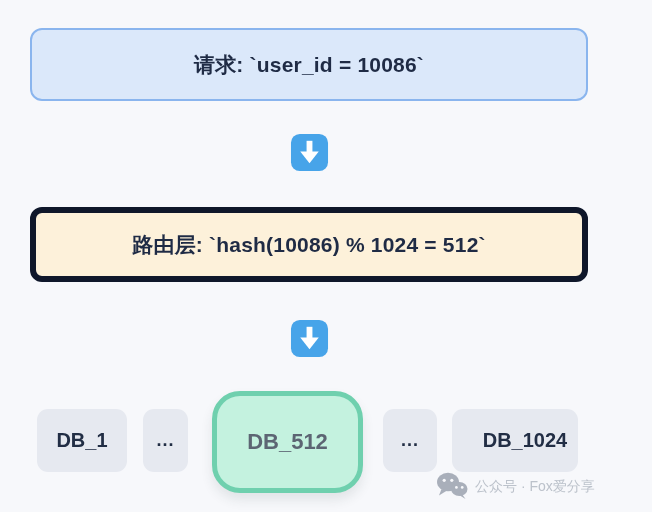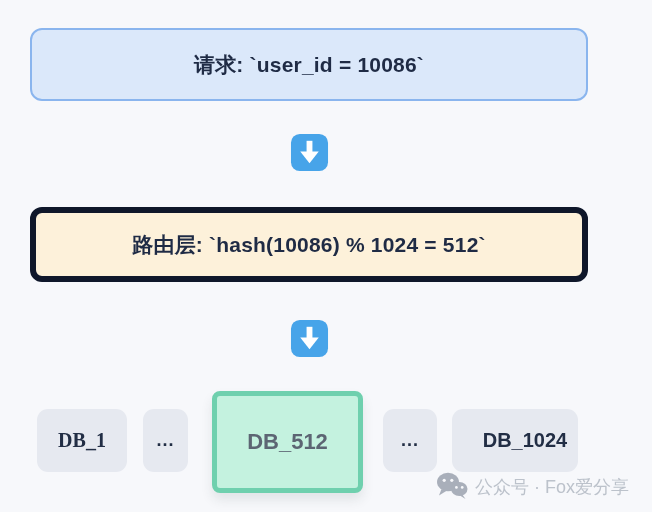--- a/index.html
+++ b/index.html
@@ -52,48 +52,48 @@
     box-sizing: border-box;
     background: #e6e9f0;
     border-radius: 11px;
     display: flex;
     align-items: center;
     justify-content: center;
     font-size: 20px;
     font-weight: bold;
     color: #222e45;
   }
-  .db-1    { left: 37px;  width: 90px; font-family: Liberation Serif, serif; }
+  .db-1    { left: 37px;  width: 90px; }
   .dots-1  { left: 143px; width: 45px; font-size: 18px; letter-spacing: 1px; }
   .dots-2  { left: 383px; width: 54px; font-size: 18px; letter-spacing: 1px; }
   .db-1024 { left: 452px; width: 126px; padding-left: 20px; }
   .db-512 {
     left: 212px;
     top: 391px;
     width: 151px;
     height: 102px;
     background: #c4f2df;
     border: 5px solid #6fd0ae;
-    border-radius: 8px;
+    border-radius: 28px;
     font-size: 22px;
     color: #5c6573;
     box-shadow: 0 7px 12px rgba(40, 60, 55, 0.10);
     align-items: center;
   }
   .watermark {
     position: absolute;
     left: 436px;
     top: 471px;
     height: 32px;
     display: flex;
     align-items: center;
     gap: 7px;
   }
   .watermark-text {
-    font-size: 18px;
+    font-size: 14px;
     color: #bcc2cb;
     white-space: nowrap;
   }
 </style>
 </head>
 <body>
 
 <div class="frame">
 
   <div class="flow-box request-box">

